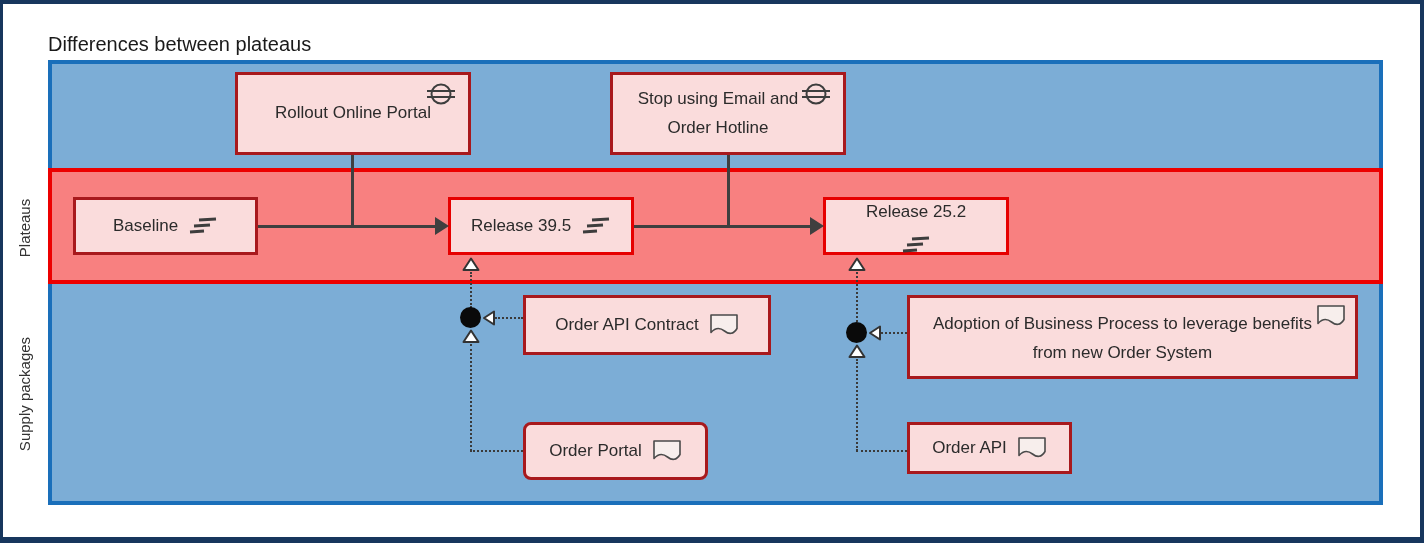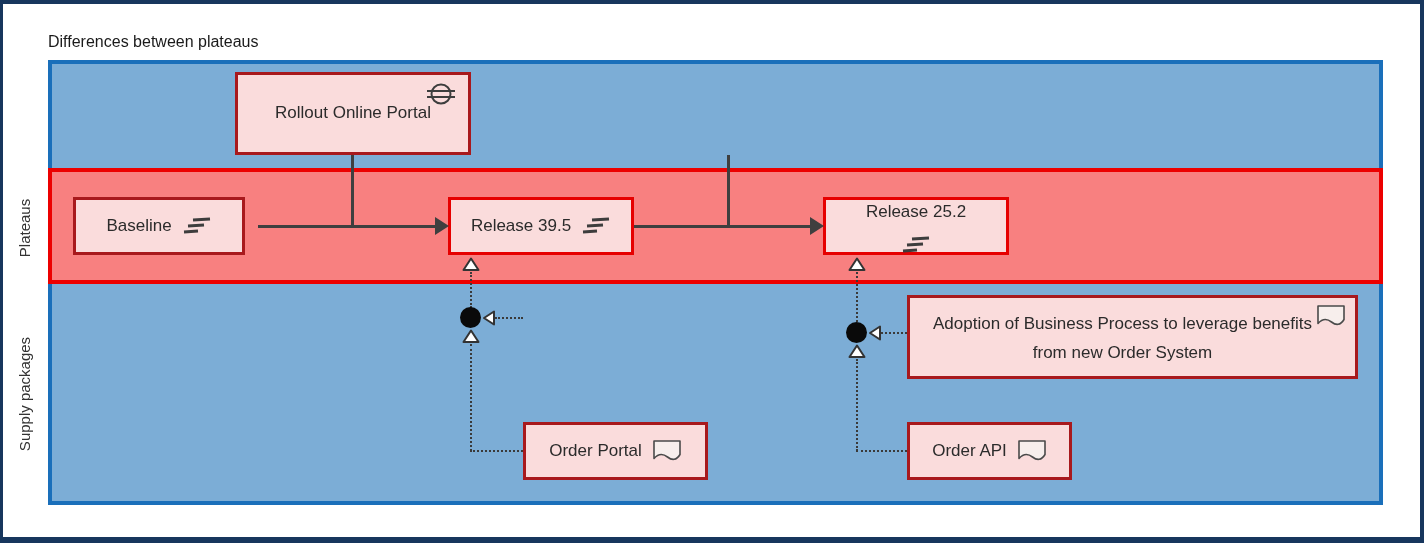--- a/index.html
+++ b/index.html
@@ -6,21 +6,21 @@
   .screen{
     position:relative;width:1424px;height:543px;background:#ffffff;overflow:hidden;
     font-family:"Liberation Sans","DejaVu Sans",sans-serif;color:#2b2b2b;
   }
   .frame-border{
     position:absolute;left:0;top:0;right:0;bottom:0;
     border:4px solid var(--frame,#17365d);border-bottom-width:6px;border-left-width:3px;
     pointer-events:none;z-index:9;
   }
   .title{
-    position:absolute;left:48px;top:33px;font-size:16px;color:#1a1a1a;z-index:5;
+    position:absolute;left:48px;top:33px;font-size:20px;color:#1a1a1a;z-index:5;
   }
   .container{
     position:absolute;left:48px;top:60px;width:1335px;height:445px;box-sizing:border-box;
     background:var(--container_fill,#7cadd6);
     border:4px solid var(--container_border,#1a6fba);z-index:0;
   }
   .band{
     position:absolute;left:48px;top:168px;width:1335px;height:116px;box-sizing:border-box;
     background:var(--plateau_band_fill,#f88080);
     border:4px solid var(--plateau_band_border,#ec0000);z-index:1;
@@ -125,22 +125,32 @@
   <div class="node" style="left:235px;top:72px;width:236px;height:83px;padding-left:20px;">
     <span class="multiline">Rollout Online Portal</span>
     <span class="corner-icon">
       <svg width="36" height="26" viewBox="0 0 36 26" fill="none" stroke="#3d3d3d" stroke-width="2">
         <circle cx="18" cy="13" r="9.5"></circle>
           <line x1="4" y1="10" x2="32" y2="10"></line>
           <line x1="4" y1="16" x2="32" y2="16"></line>
       </svg>
     </span>
   </div>
-
-  <div class="node" style="left:73px;top:197px;width:172px;height:58px;">
+  <div class="node" style="left:610px;top:72px;width:236px;height:83px;">
+    <span class="multiline">Stop using Email and Order Hotline</span>
+    <span class="corner-icon">
+      <svg width="36" height="26" viewBox="0 0 36 26" fill="none" stroke="#3d3d3d" stroke-width="2">
+        <circle cx="18" cy="13" r="9.5"></circle>
+          <line x1="4" y1="10" x2="32" y2="10"></line>
+          <line x1="4" y1="16" x2="32" y2="16"></line>
+      </svg>
+    </span>
+  </div>
+
+  <div class="node" style="left:73px;top:197px;width:185px;height:58px;">
     <span>Baseline</span>
     <span class="inline-icon">
       <svg width="30" height="18" viewBox="0 0 30 18" stroke="#3d3d3d" stroke-width="3">
         <line x1="11" y1="3" x2="28" y2="2"></line>
           <line x1="6" y1="9" x2="22" y2="8"></line>
           <line x1="2" y1="15" x2="16" y2="14"></line>
       </svg>
     </span>
   </div>
   <div class="node highlight" style="left:448px;top:197px;width:186px;height:58px;">
@@ -157,37 +167,45 @@
     <span>Release 25.2</span>
     <span class="inline-icon">
       <svg width="30" height="18" viewBox="0 0 30 18" stroke="#3d3d3d" stroke-width="3">
         <line x1="11" y1="3" x2="28" y2="2"></line>
           <line x1="6" y1="9" x2="22" y2="8"></line>
           <line x1="2" y1="15" x2="16" y2="14"></line>
       </svg>
     </span>
   </div>
 
-  <div class="node" style="left:523px;top:422px;width:185px;height:58px;">
+  <div class="node" style="left:523px;top:295px;width:248px;height:60px;">
+    <span>Order API Contract</span>
+    <span class="inline-icon">
+      <svg width="30" height="24" viewBox="0 0 30 24">
+          <path d="M2 2 H28 V15.5 C24.5 21.5 20 21.5 15.5 18 C11 14.5 6 15 2 19.5 Z" fill="#f7eeec" stroke="#4a4a4a" stroke-width="1.6" stroke-linejoin="round"></path>
+        </svg>
+    </span>
+  </div>
+  <div class="node" style="left:523px;top:422px;width:185px;height:58px;border-radius:8px;">
     <span>Order Portal</span>
     <span class="inline-icon">
       <svg width="30" height="24" viewBox="0 0 30 24">
           <path d="M2 2 H28 V15.5 C24.5 21.5 20 21.5 15.5 18 C11 14.5 6 15 2 19.5 Z" fill="#f7eeec" stroke="#4a4a4a" stroke-width="1.6" stroke-linejoin="round"></path>
         </svg>
     </span>
   </div>
   <div class="node" style="left:907px;top:295px;width:451px;height:84px;align-items:flex-end;">
     <span class="multiline">Adoption of Business Process to leverage benefits from new Order System</span>
     <span class="corner-icon">
       <svg width="30" height="24" viewBox="0 0 30 24">
           <path d="M2 2 H28 V15.5 C24.5 21.5 20 21.5 15.5 18 C11 14.5 6 15 2 19.5 Z" fill="#f7eeec" stroke="#4a4a4a" stroke-width="1.6" stroke-linejoin="round"></path>
         </svg>
     </span>
   </div>
-  <div class="node" style="left:907px;top:422px;width:165px;height:58px;">
+  <div class="node" style="left:907px;top:422px;width:165px;height:52px;">
     <span>Order API</span>
     <span class="inline-icon">
       <svg width="30" height="24" viewBox="0 0 30 24">
           <path d="M2 2 H28 V15.5 C24.5 21.5 20 21.5 15.5 18 C11 14.5 6 15 2 19.5 Z" fill="#f7eeec" stroke="#4a4a4a" stroke-width="1.6" stroke-linejoin="round"></path>
         </svg>
     </span>
   </div>
 
   <div class="frame-border"></div>
 </div>

